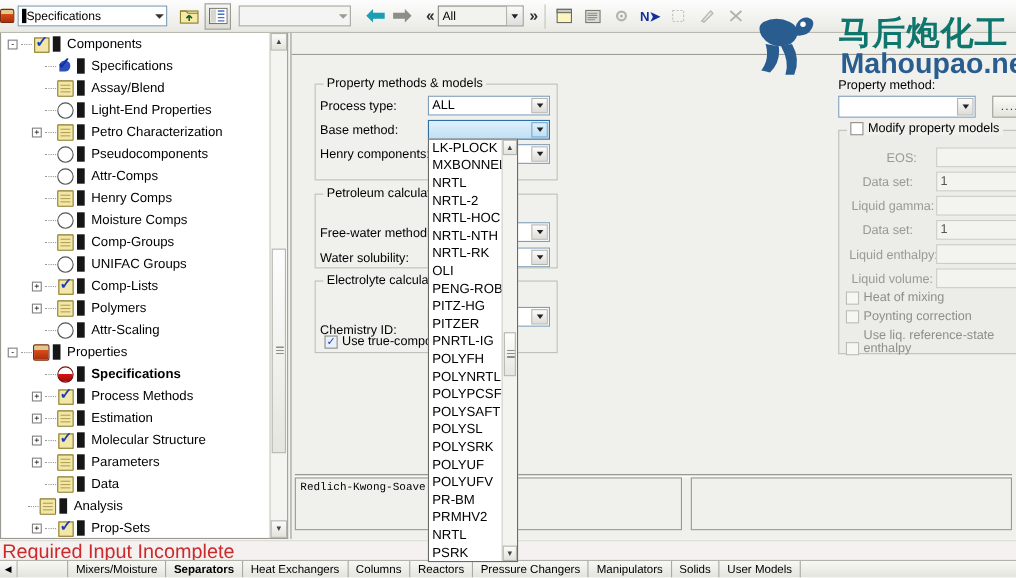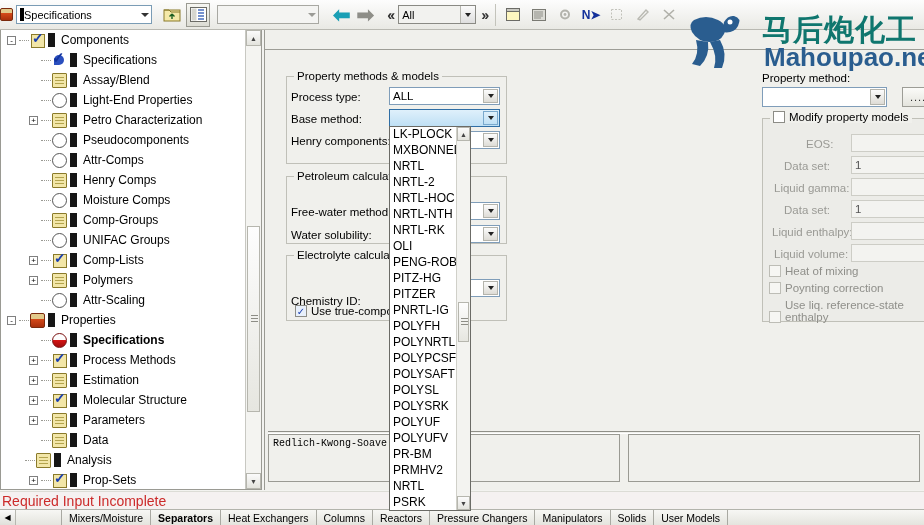--- a/index.html
+++ b/index.html
@@ -86,21 +86,21 @@
   .sb-btn { height:16px; background:linear-gradient(#fbfbfb,#e3e3dd); border:1px solid #b6b6ae;
             display:flex;align-items:center;justify-content:center;font-size:7px;color:#444; }
   .sb-thumb { position:absolute; left:1px; right:1px; background:linear-gradient(#fdfdfd,#e6e6e0);
               border:1px solid #b6b6ae; }
   .sb-grip { position:absolute; left:50%; margin-left:-3px; top:50%; margin-top:-4px; width:7px; height:8px;
              background:repeating-linear-gradient(#8d8d86 0 1px,transparent 1px 3px); }
 
   
   .status {
     position:absolute; left:0; top:491px; width:924px; height:18px;
-    background:#f5f1f1; font-size:14px; color:#cc2a2a; padding-left:2px; line-height:18px;
+    background:#f5f1f1; font-size:18px; color:#cc2a2a; padding-left:2px; line-height:18px;
     border-top:1px solid #dcdcd6;
   }
   
   .bottabs {
     position:absolute; left:0; bottom:0; width:924px; height:16px;
     background:linear-gradient(#f7f7f4,#e4e4de); border-top:1px solid #b3b3ac;
     display:flex; align-items:flex-end; font-size:10.5px;
   }
   .bt-scroll { width:16px;height:15px;display:flex;align-items:center;justify-content:center;
                background:linear-gradient(#fafafa,#e0e0da);border-right:1px solid #b7b7b0;font-size:8px;}

